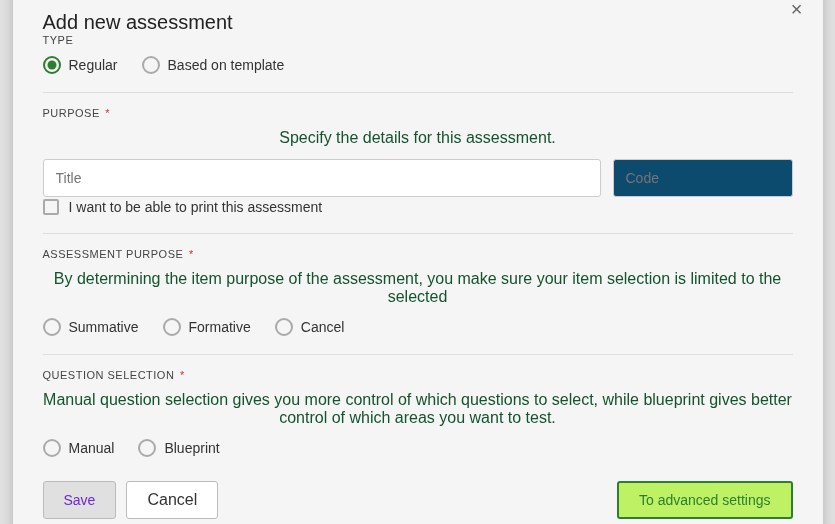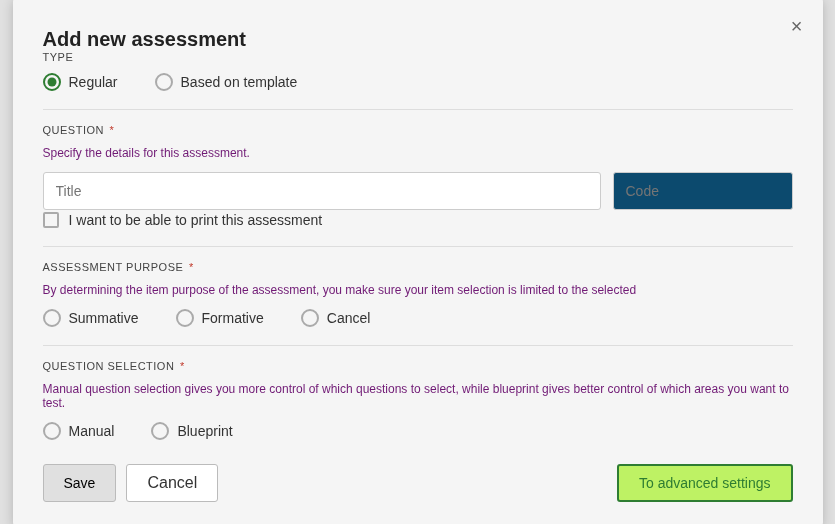--- a/index.html
+++ b/index.html
@@ -18,21 +18,21 @@
       background: #f5f5f5;
       border-radius: 4px;
       width: 810px;
       padding: 30px 30px 24px 30px;
       position: relative;
       box-shadow: 0 2px 12px rgba(0,0,0,0.2);
     }
 
     .modal-title {
       font-size: 20px;
-      font-weight: bold;
+      font-weight: normal;
       color: #222;
       margin-bottom: 20px;
     }
 
     .close-btn {
       position: absolute;
       top: 18px;
       right: 20px;
       background: none;
       border: none;
@@ -50,21 +50,21 @@
       margin-bottom: 10px;
     }
 
     .required {
       color: #c0392b;
       margin-left: 2px;
     }
 
     .radio-group {
       display: flex;
-      gap: 37px;
+      gap: 24px;
       margin-bottom: 18px;
     }
 
     .radio-option {
       display: flex;
       align-items: center;
       gap: 8px;
       cursor: pointer;
     }
 
@@ -101,23 +101,24 @@
       color: #333;
     }
 
     .divider {
       border: none;
       border-top: 1px solid #ddd;
       margin: 6px 0 14px 0;
     }
 
     .section-desc {
-      font-size: 12px;
-      color: #701a75;
+      font-size: 16px;
+      color: #14532d;
       margin-bottom: 12px;
+      text-align: center;
     }
 
     .input-row {
       display: flex;
       gap: 12px;
       margin-bottom: 2px;
     }
 
     .input-title {
       flex: 1;
@@ -175,21 +176,21 @@
       display: flex;
       gap: 10px;
     }
 
     .btn-save {
       padding: 9px 20px;
       background: #e0e0e0;
       border: 1px solid #bbb;
       border-radius: 3px;
       font-size: 14px;
-      color: #000000;
+      color: #6d28d9;
       cursor: pointer;
     }
 
     .btn-cancel {
       padding: 9px 20px;
       background: #fff;
       border: 1px solid #bbb;
       border-radius: 3px;
       font-size: 16px;
       color: #333;
@@ -224,21 +225,21 @@
     <label class="radio-option">
       <input type="radio" name="type" style="">
       <span class="radio-label">Based on template</span>
     </label>
   </div>
 
   <hr class="divider">
 
   
   <div class="section-label">
-    <span>QUESTION</span><span class="required"> *</span>
+    <span>PURPOSE</span><span class="required"> *</span>
   </div>
   <div class="section-desc">Specify the details for this assessment.</div>
   <div class="input-row">
     <input type="text" class="input-title" placeholder="Title" style="">
     <input type="text" class="input-code" placeholder="Code" style="">
   </div>
 
   
   <div class="checkbox-row">
     <input type="checkbox" style="">

